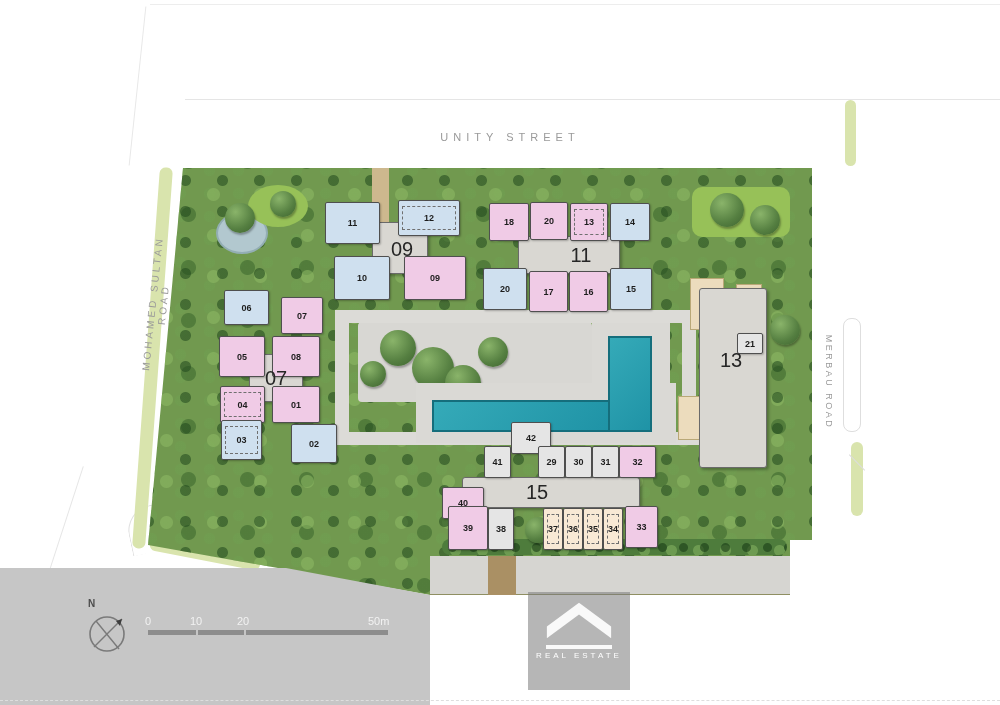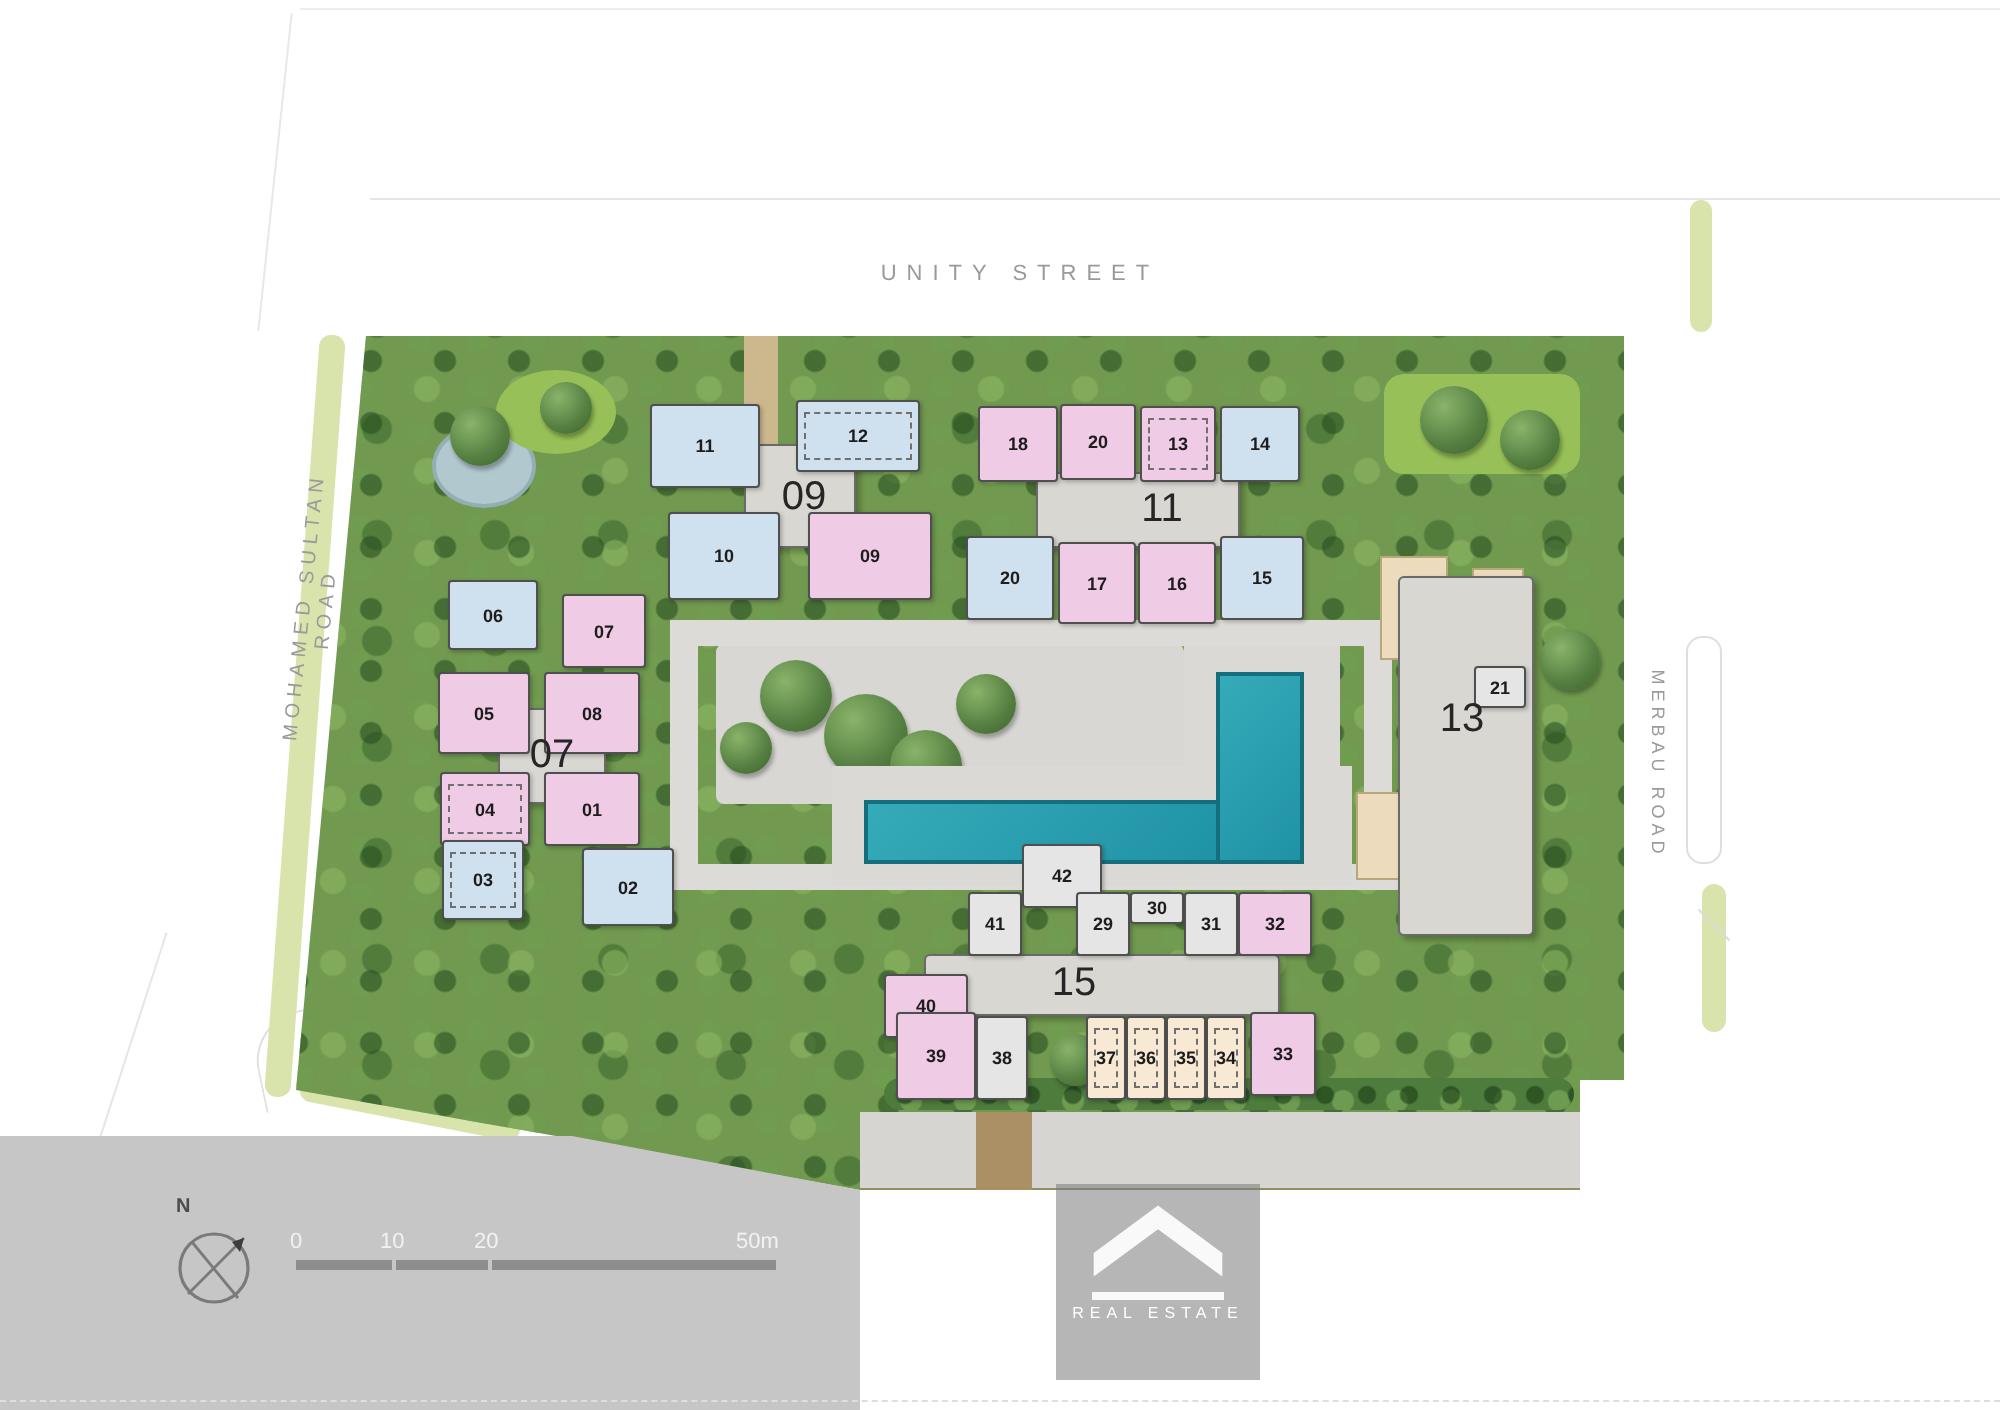--- a/index.html
+++ b/index.html
@@ -202,21 +202,21 @@
       </div>
       <div class="unit cream" style="left: 484px; top: 446px; width: 27px; height: 32px;">
         <span>41</span>
       </div>
       <div class="unit cream" style="left: 511px; top: 422px; width: 40px; height: 32px;">
         <span>42</span>
       </div>
       <div class="unit cream" style="left: 538px; top: 446px; width: 27px; height: 32px;">
         <span>29</span>
       </div>
-      <div class="unit cream" style="left: 565px; top: 446px; width: 27px; height: 16px; text-align: center;">
+      <div class="unit cream" style="left: 565px; top: 446px; width: 27px; height: 32px; text-align: center;">
         <span>30</span>
       </div>
       <div class="unit cream" style="left: 592px; top: 446px; width: 27px; height: 32px;">
         <span>31</span>
       </div>
       <div class="unit pink" style="left: 619px; top: 446px; width: 37px; height: 32px;">
         <span>32</span>
       </div>
       <div class="unit pink" style="left: 448px; top: 506px; width: 40px; height: 44px;">
         <span>39</span>

